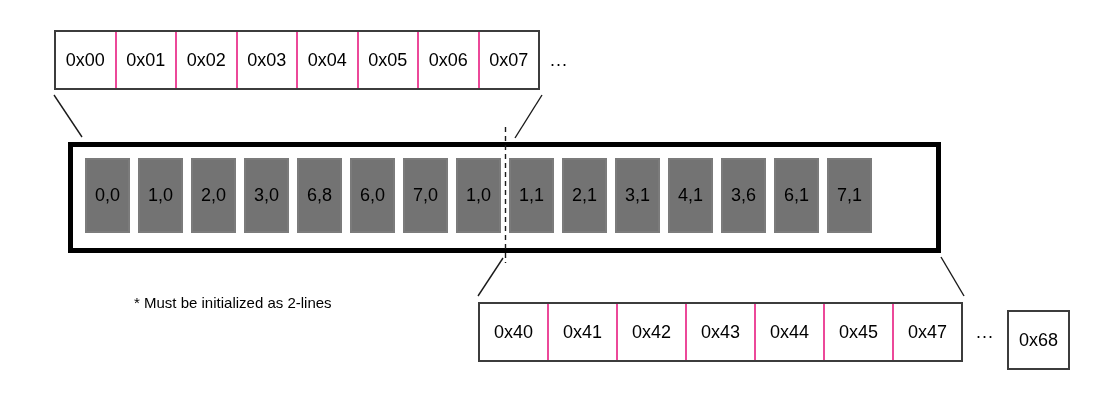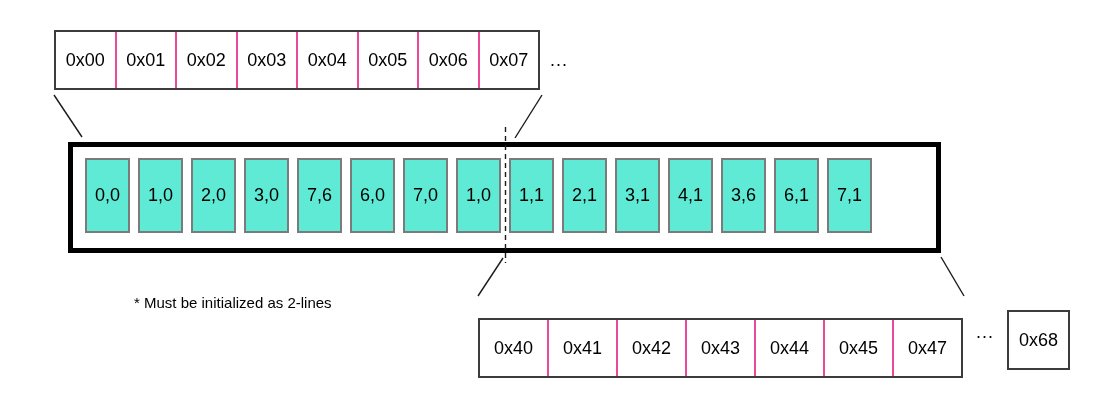--- a/index.html
+++ b/index.html
@@ -75,21 +75,21 @@
     background: #ffffff;
     display: flex;
     padding: 11px 0 0 12px;
     gap: 8px;
     align-items: flex-start;
   }
   .buffer .bcell {
     width: 45px;
     height: 75px;
     border: 2px solid #7b7b7b;
-    background: #5eead4;
+    background: #737373;
     display: flex;
     align-items: center;
     justify-content: center;
     font-size: 18px;
     flex: none;
     white-space: nowrap;
   }
 
   .footnote {
     position: absolute;
@@ -123,36 +123,36 @@
     <div class="acell">0x06</div>
     <div class="acell">0x07</div>
   </div>
   <div class="ellipsis" style="left:542px; top:30px;">...</div>
 
   <div class="buffer">
     <div class="bcell">0,0</div>
     <div class="bcell">1,0</div>
     <div class="bcell">2,0</div>
     <div class="bcell">3,0</div>
-    <div class="bcell">7,6</div>
+    <div class="bcell">6,8</div>
     <div class="bcell">6,0</div>
     <div class="bcell">7,0</div>
     <div class="bcell">1,0</div>
     <div class="bcell">1,1</div>
     <div class="bcell">2,1</div>
     <div class="bcell">3,1</div>
     <div class="bcell">4,1</div>
     <div class="bcell">3,6</div>
     <div class="bcell">6,1</div>
     <div class="bcell">7,1</div>
   </div>
 
   <div class="footnote">* Must be initialized as 2-lines</div>
 
-  <div class="addr-row" style="left:478px; top:302px; width:485px;margin-top:16px;">
+  <div class="addr-row" style="left:478px; top:302px; width:485px;">
     <div class="acell">0x40</div>
     <div class="acell">0x41</div>
     <div class="acell">0x42</div>
     <div class="acell">0x43</div>
     <div class="acell">0x44</div>
     <div class="acell">0x45</div>
     <div class="acell">0x47</div>
   </div>
   <div class="ellipsis" style="left:968px; top:302px;">...</div>
   <div class="tail-cell" style="left:1007px; top:310px;">0x68</div>

